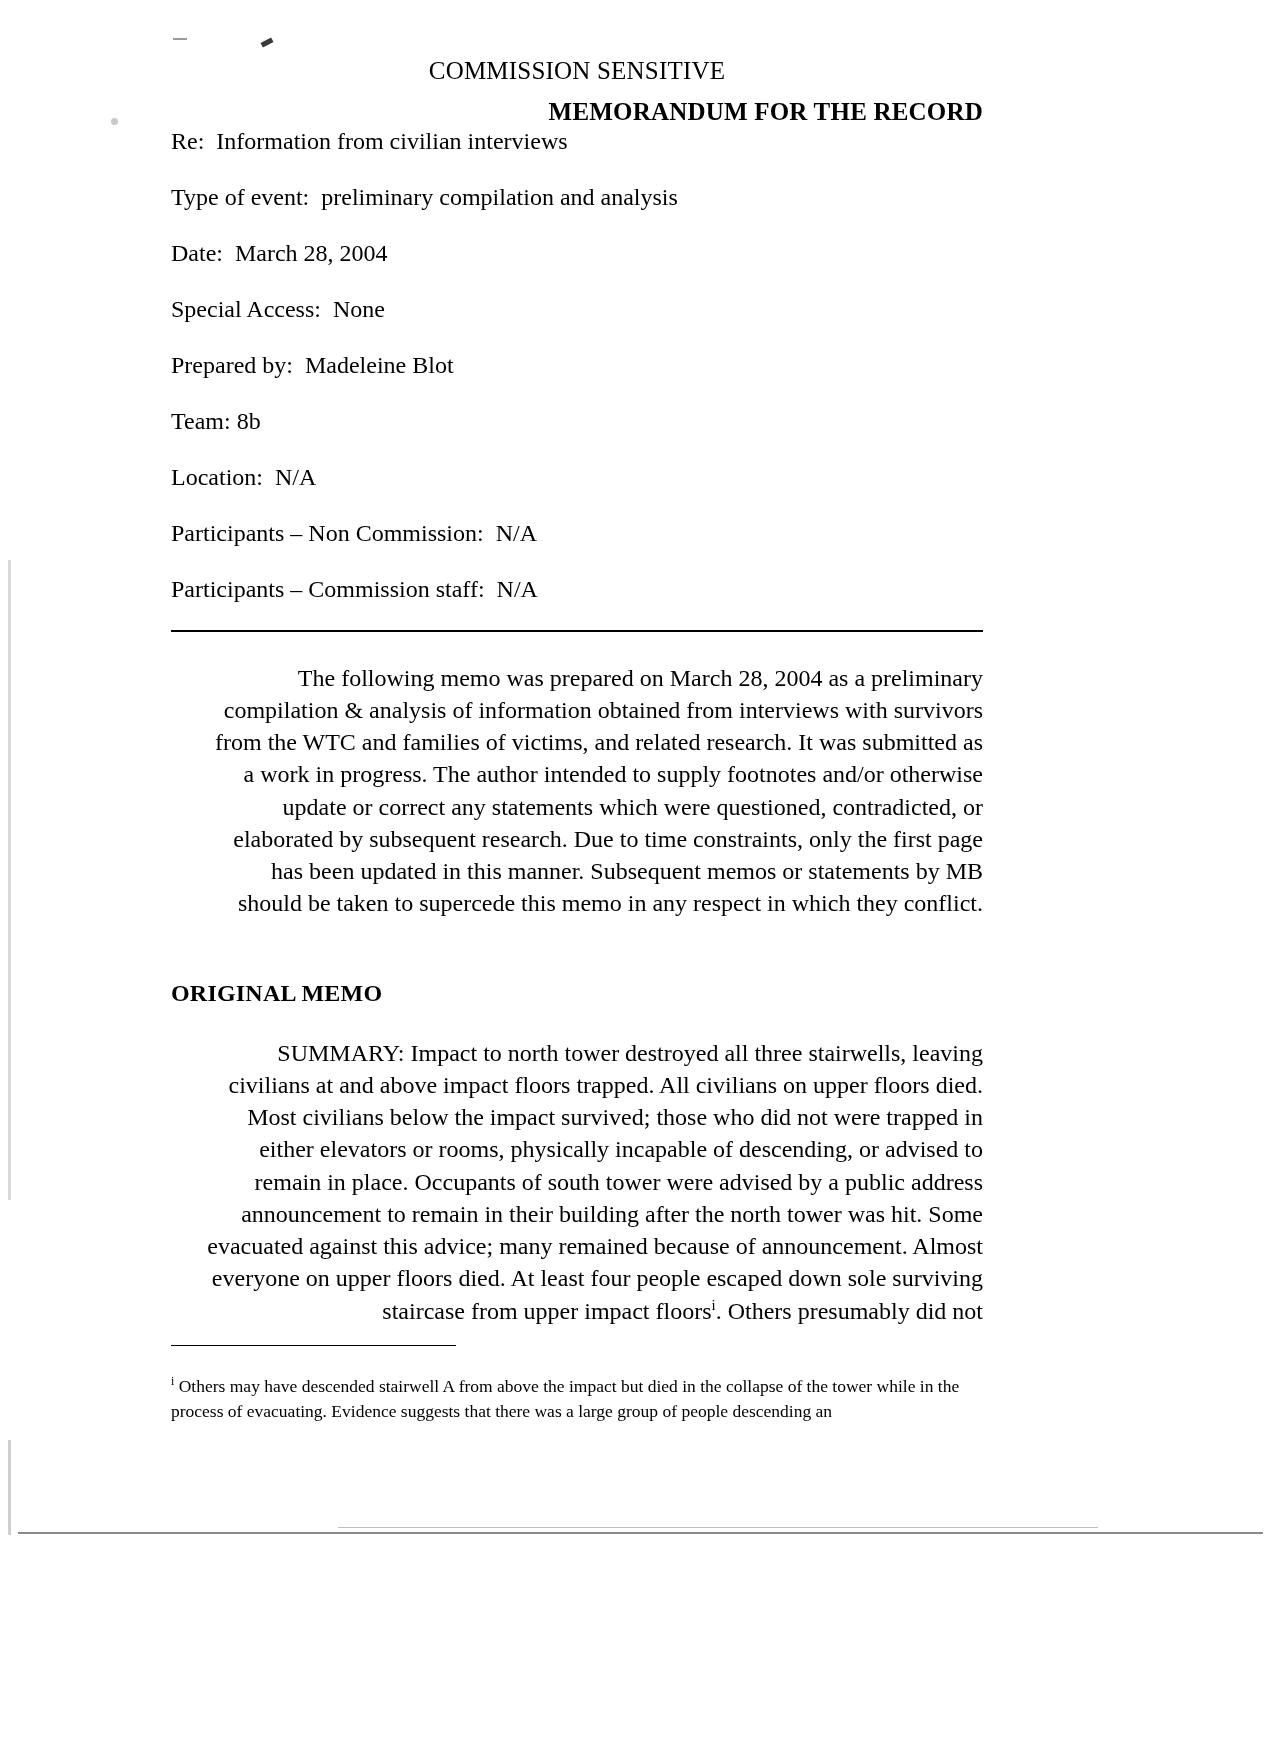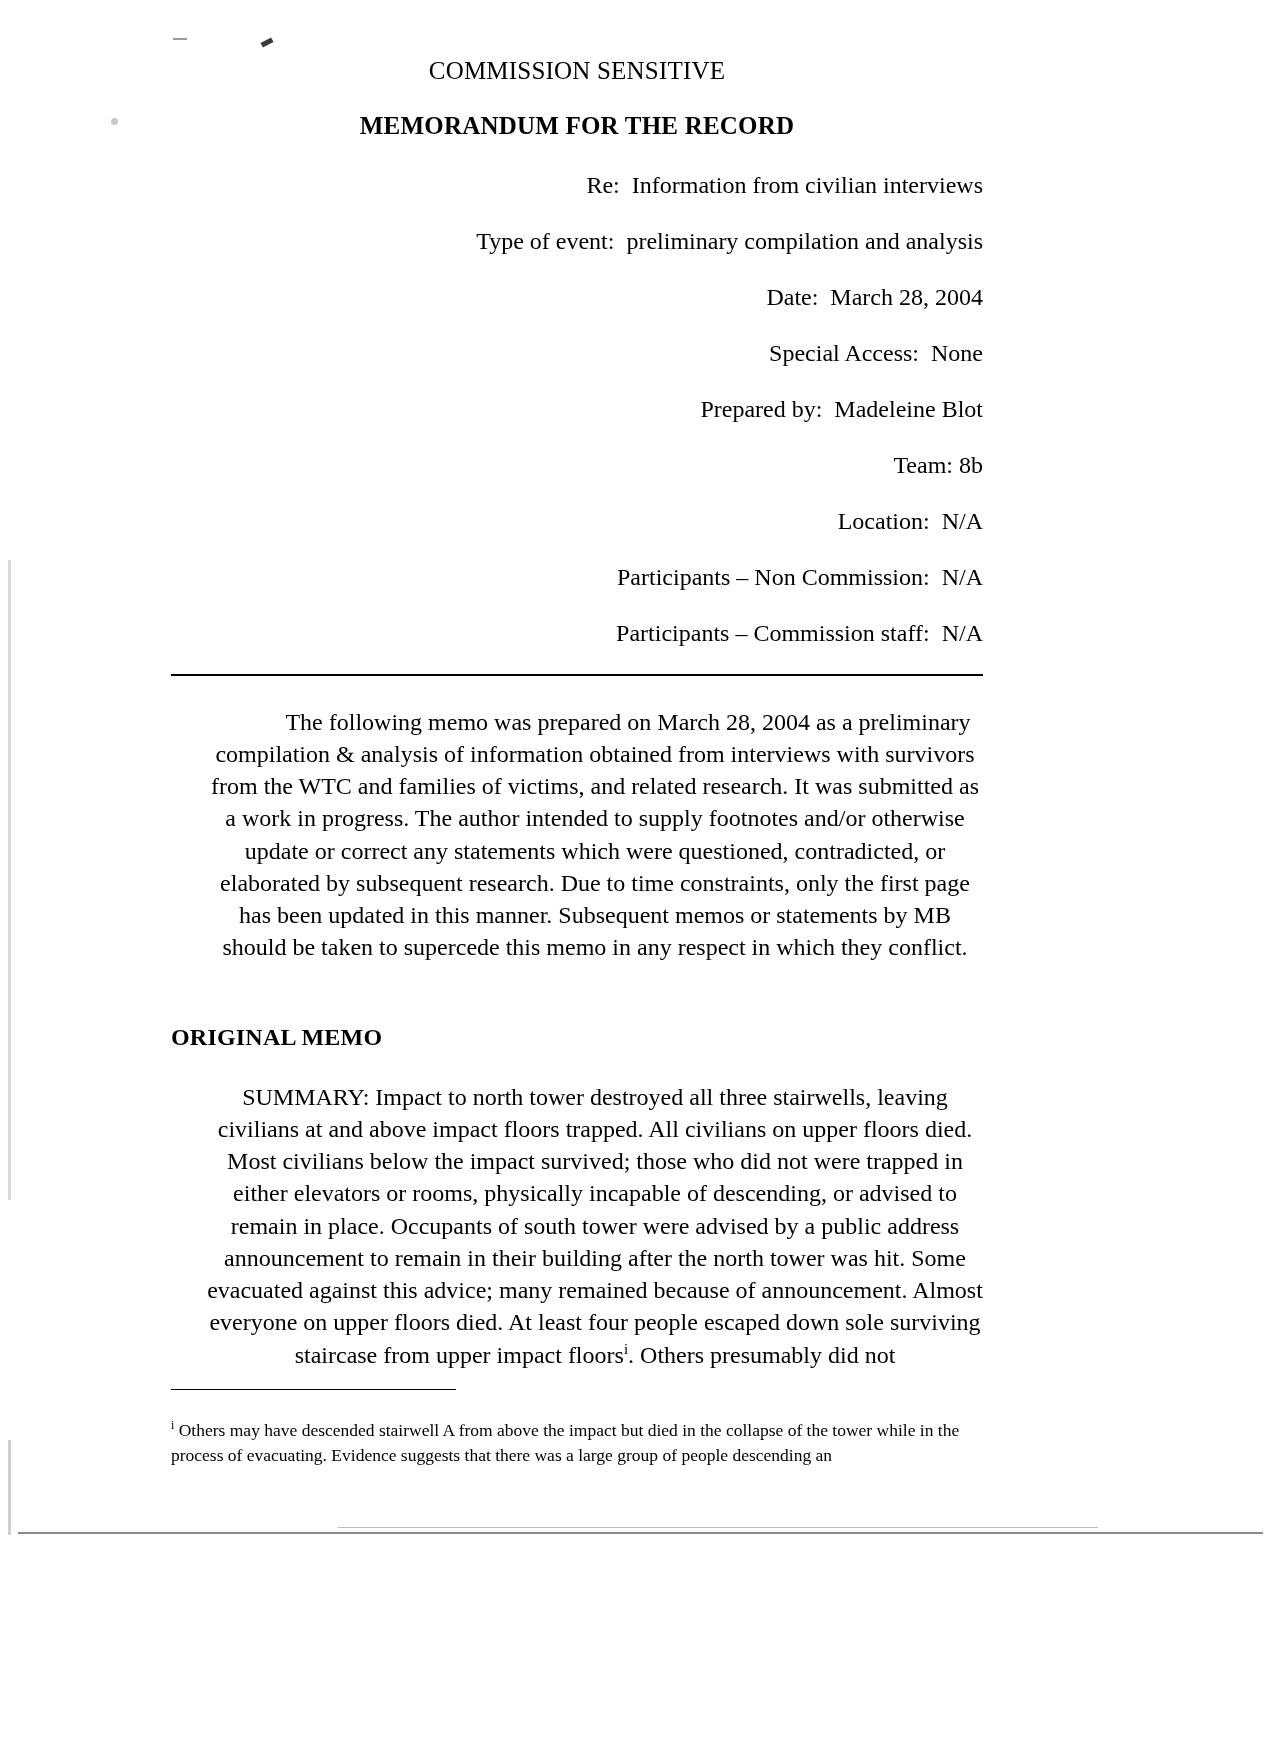--- a/index.html
+++ b/index.html
@@ -92,49 +92,47 @@
     width: 812px;
   }
 
   .hdr {
     text-align: center;
     font-size: 25px;
     line-height: 1.30;
     letter-spacing: 0.2px;
   }
   .memo-title {
-    text-align: center;
+    text-align: right;
     font-weight: bold;
     font-size: 25px;
-    margin-top: 24px;
+    margin-top: 10px;
     letter-spacing: 0.2px;
   }
 
   .fields {
-    margin-top: 30px;
-    text-align: right;
   }
   .field {
     font-size: 24px;
     line-height: 1.25;
     margin-bottom: 26px;
     white-space: pre;
   }
 
   .rule {
     border: none;
     border-top: 2.4px solid #000;
     margin: 22px 0 0 0;
     width: 100%;
   }
 
   .para {
     font-size: 24px;
     line-height: 1.345;
-    text-align: center;
+    text-align: right;
     margin-top: 30px;
     margin-left: 36px;
   }
   .para.indent {
     text-indent: 66px;
   }
 
   .section-head {
     font-size: 24px;
     font-weight: bold;

